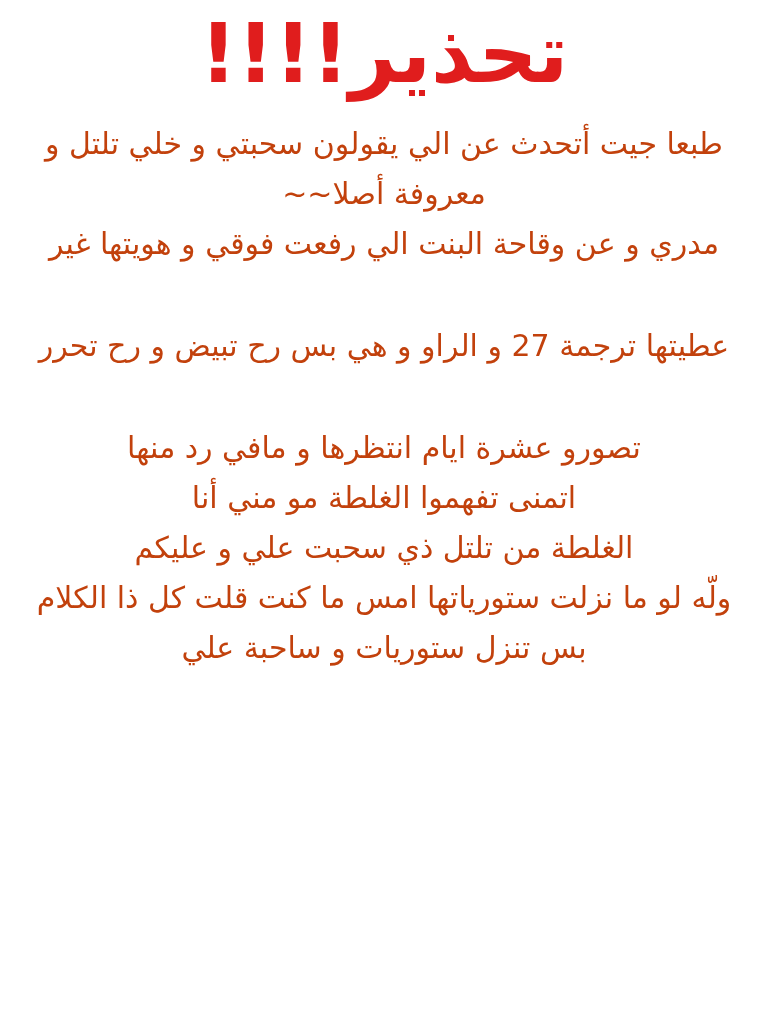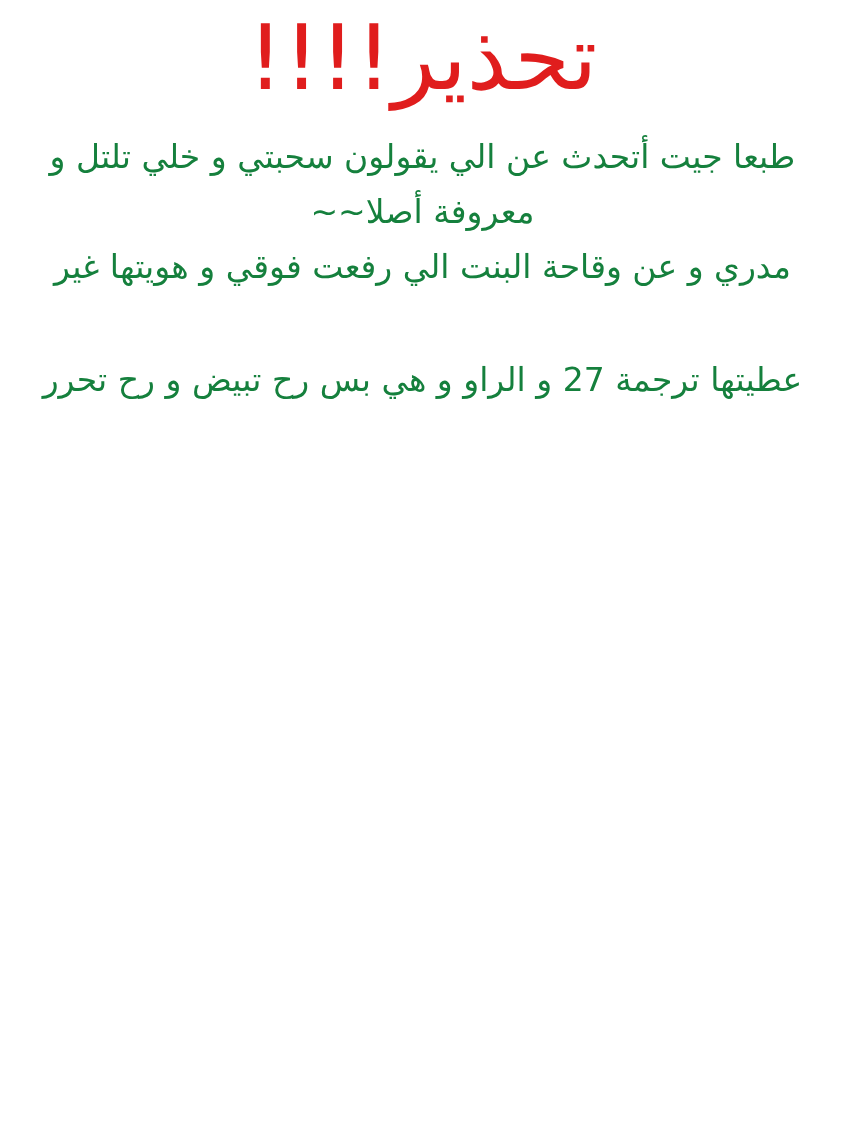--- a/index.html
+++ b/index.html
@@ -16,27 +16,27 @@
     overflow: hidden;
     direction: rtl;
     text-align: center;
     font-family: "DejaVu Sans", sans-serif;
   }
   .title {
     margin: 0;
     padding-top: 6px;
     font-size: 82px;
     line-height: 1.18;
-    font-weight: normal;
+    font-weight: bold;
     color: #e01d1d;
     letter-spacing: -2px;
   }
   .body-text {
     margin-top: 16px;
-    color: #15803d;
+    color: #c2410c;
     font-size: 30px;
     font-weight: 500;
   }
   .para {
     margin: 0 6px 52px 6px;
   }
   .para:last-child {
     margin-bottom: 0;
   }
   .line {
@@ -57,15 +57,22 @@
       <div class="line">طبعا جيت أتحدث عن الي يقولون سحبتي و خلي تلتل و</div>
       <div class="line">معروفة أصلا~~</div>
       <div class="line">مدري و عن وقاحة البنت الي رفعت فوقي و هويتها غير</div>
     </div>
 
 
     <div class="para">
       <div class="line">عطيتها ترجمة 27 و الراو و هي بس رح تبيض و رح تحرر</div>
     </div>
 
+    <div class="para">
+      <div class="line">تصورو عشرة ايام انتظرها و مافي رد منها</div>
+      <div class="line">اتمنى تفهموا الغلطة مو مني أنا</div>
+      <div class="line">الغلطة من تلتل ذي سحبت علي و عليكم</div>
+      <div class="line">ولّه لو ما نزلت ستورياتها امس ما كنت قلت كل ذا الكلام</div>
+      <div class="line">بس تنزل ستوريات و ساحبة علي</div>
+    </div>
 
   </div>
 </div>
 
 </body></html>

